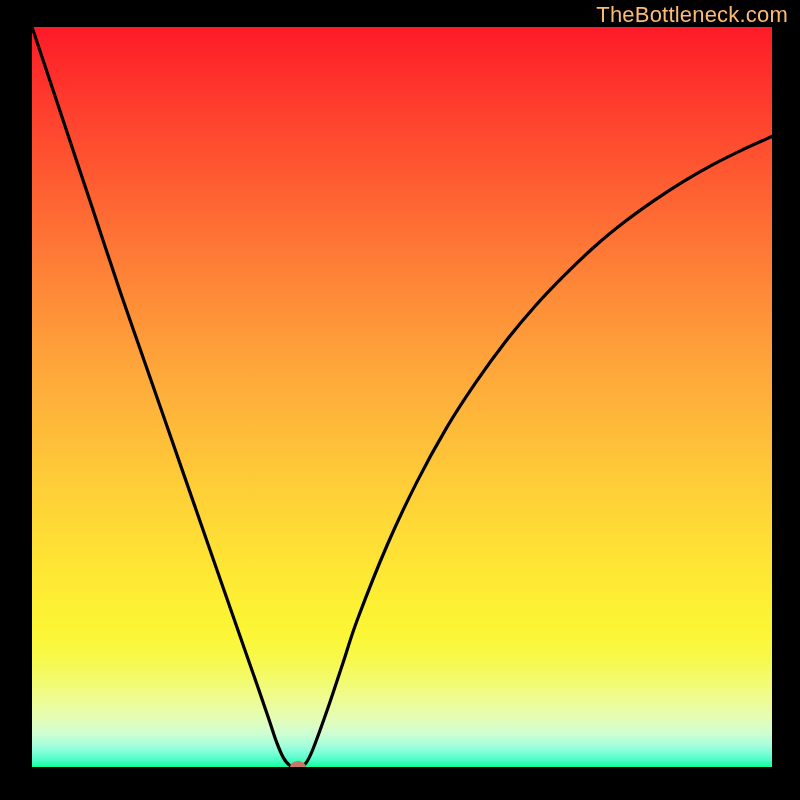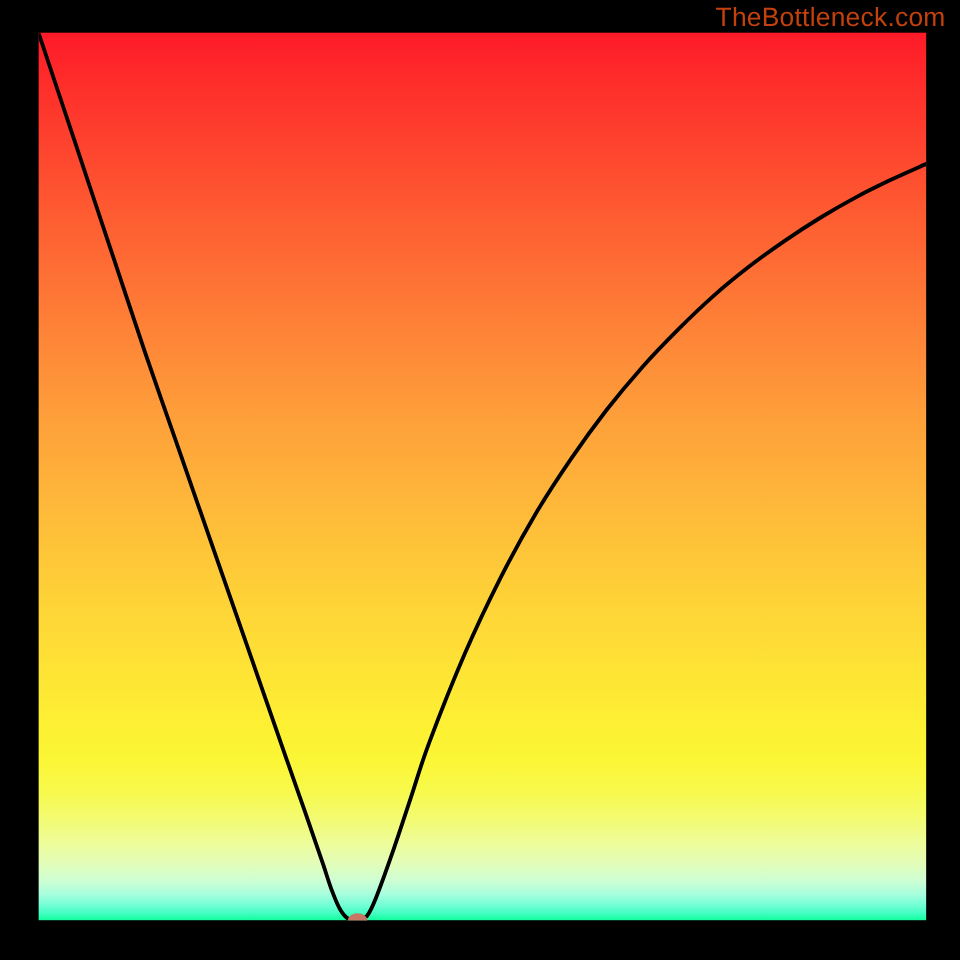--- a/index.html
+++ b/index.html
@@ -8,21 +8,21 @@
     height: 800px;
     background: #000;
     position: relative;
     font-family: Arial, Helvetica, sans-serif;
     overflow: hidden;
   }
   .watermark {
     position: absolute;
     top: 2px;
     right: 12px;
-    color: #c2410c;
+    color: #fdba74;
     font-size: 22px;
     font-weight: 500;
     z-index: 10;
     letter-spacing: 0.2px;
   }
   .plot-area {
     position: absolute;
     left: 32px;
     top: 27px;
     width: 740px;

